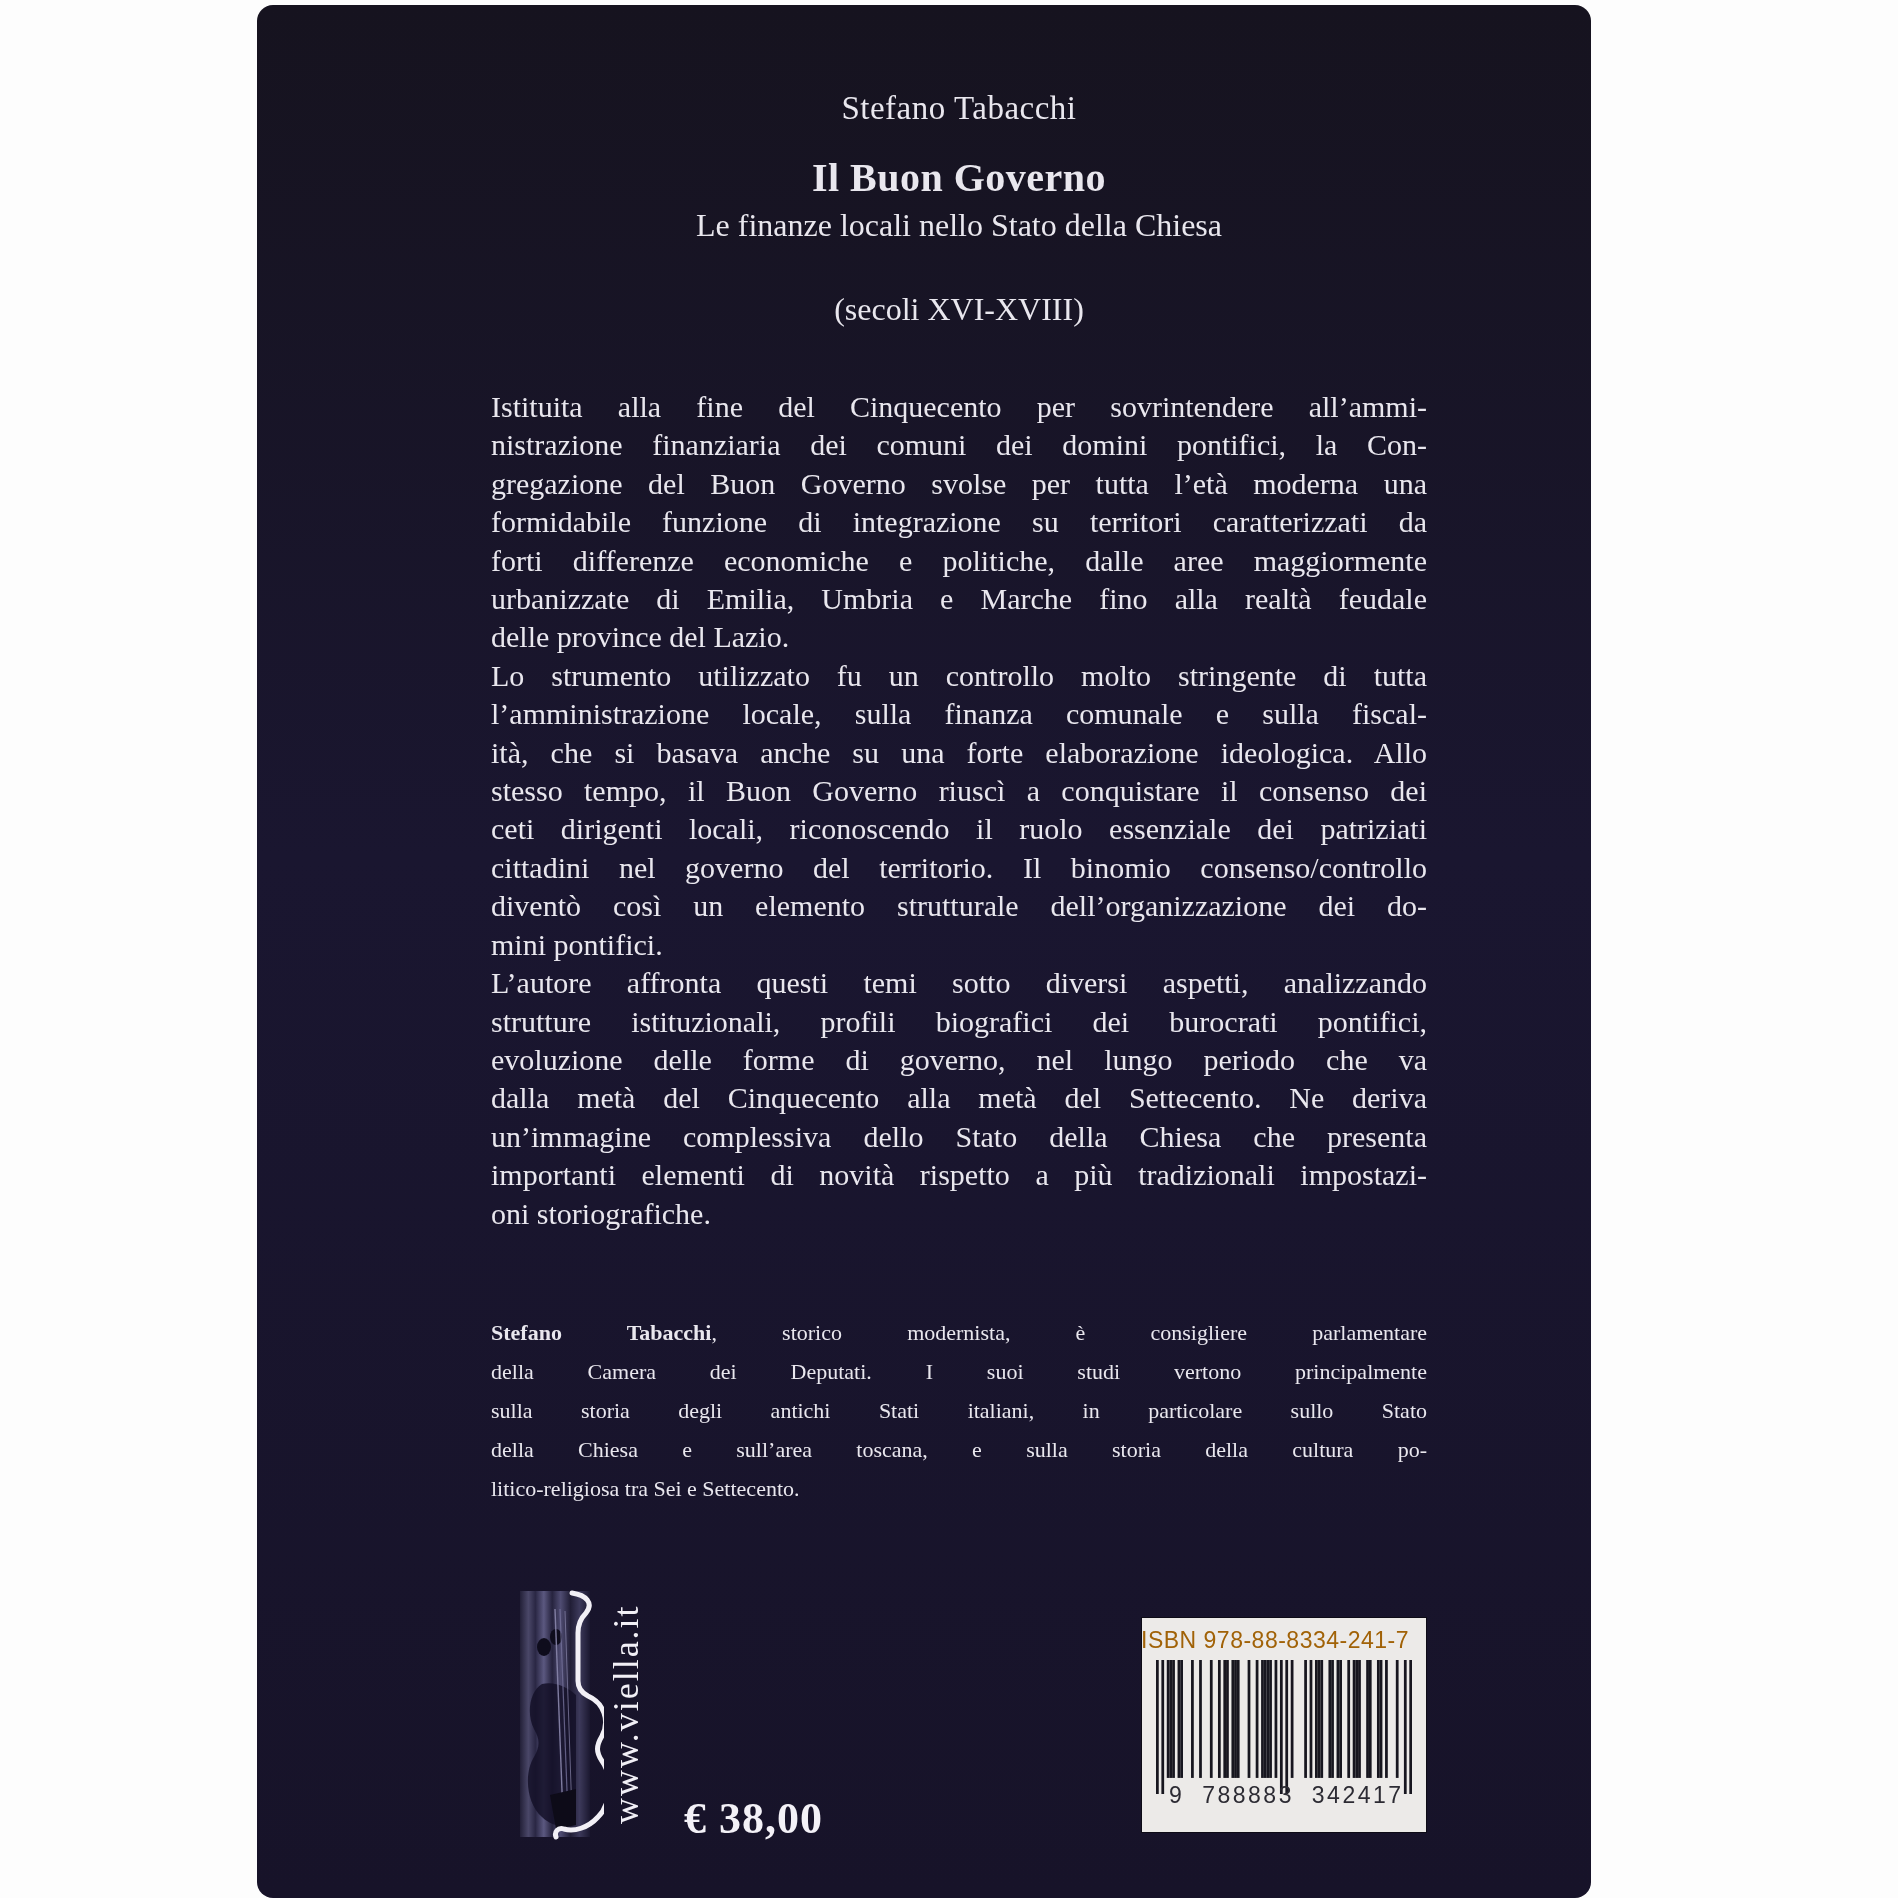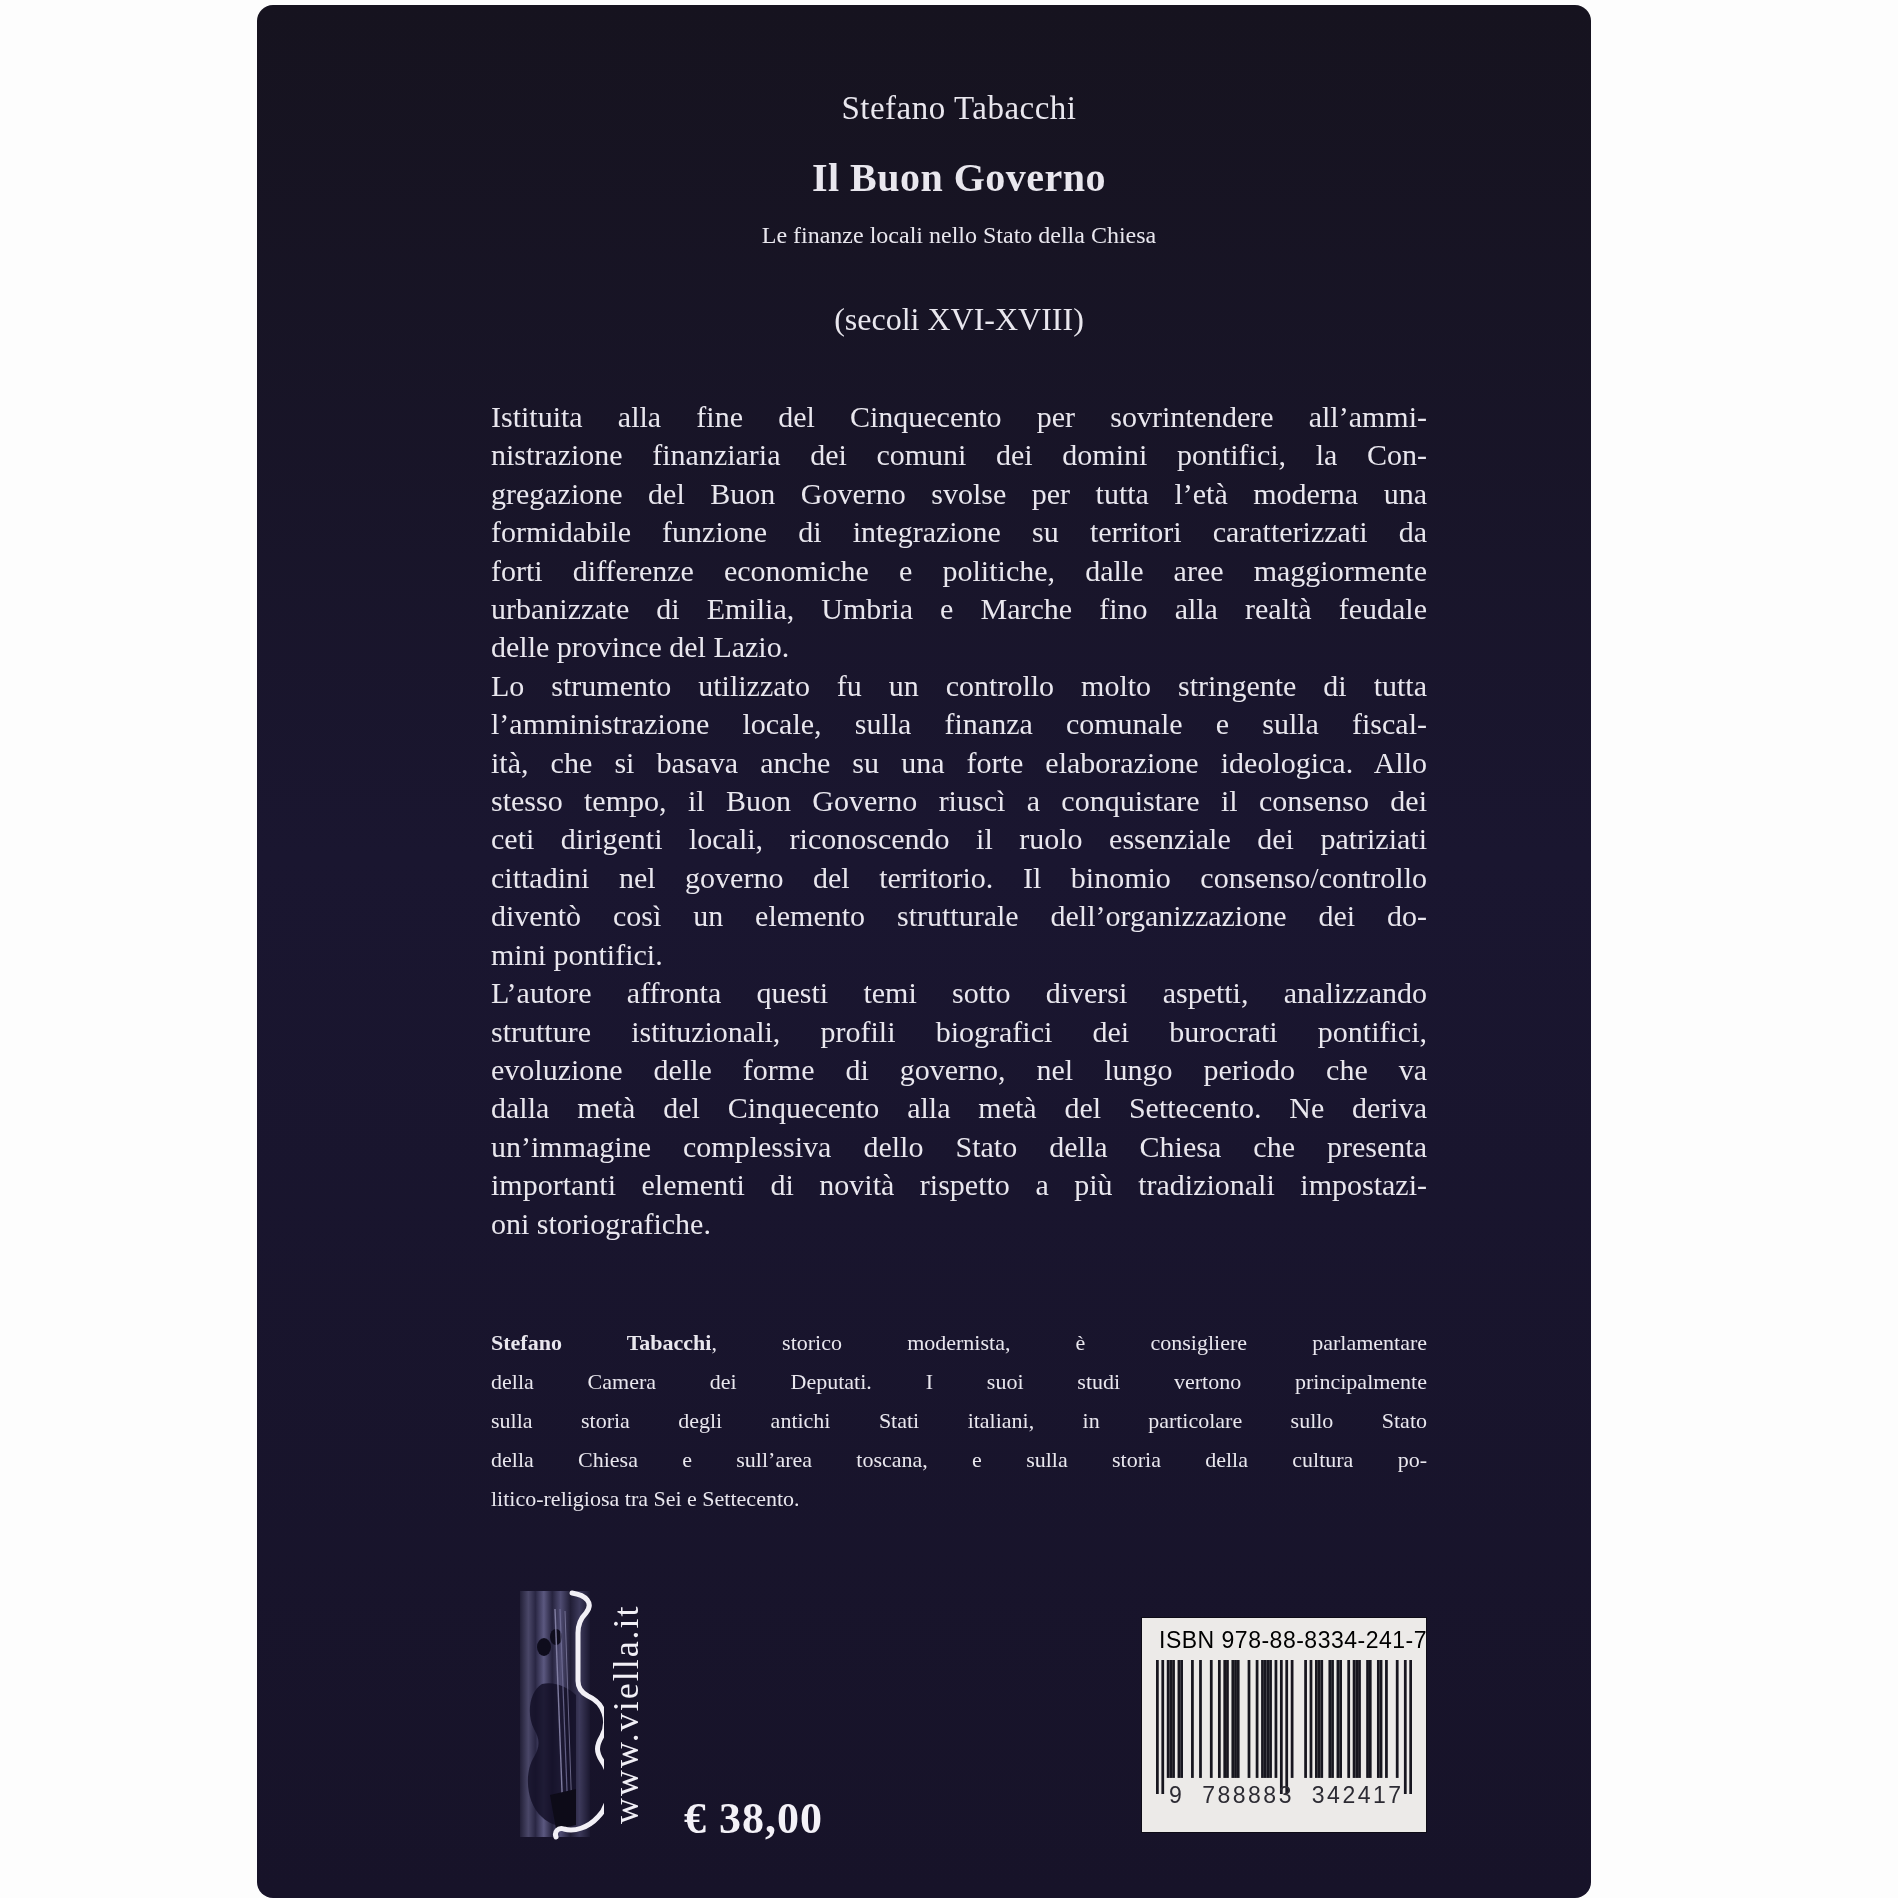--- a/index.html
+++ b/index.html
@@ -11,21 +11,21 @@
   .cover{
     position:absolute;left:257px;top:5px;width:1334px;height:1893px;
     background:linear-gradient(180deg,#16131f 0%,#1a1630 45%,#171329 100%);
     color:#e9e7ee;
     border-radius:16px;
   }
   .content{position:absolute;left:234px;top:0;width:936px;}
   .header{text-align:center;}
   .author{padding-top:83px;font-size:33px;line-height:40px;letter-spacing:.5px;}
   .title{margin-top:24px;font-size:40px;line-height:52px;font-weight:bold;letter-spacing:.5px;}
-  .subtitle{margin-top:10px;font-size:24px;line-height:42px;}
+  .subtitle{font-size:32px;line-height:42px;}
   .subtitle2{font-size:32px;line-height:42px;margin-top:42px;}
   .blurb{margin-top:58px;}
   .blurb .line{font-size:30px;line-height:38.4px;}
   .line{
     text-align:justify;text-align-last:justify;
     white-space:nowrap;
   }
   .line.last{text-align-last:left;}
   .bio{margin-top:80px;}
   .bio .line{font-size:22px;line-height:39px;}
@@ -41,23 +41,23 @@
   }
   .price{
     position:absolute;left:427px;top:1788px;
     font-size:44px;font-weight:bold;color:#f3f1f7;letter-spacing:1px;
   }
   .barcode-box{
     position:absolute;left:884px;top:1612px;width:286px;height:216px;
     background:#eceae8;box-shadow:0 0 0 1px #0d0b16 inset;
   }
   .isbn{
-    margin-top:10px;text-align:right;
+    margin-top:10px;text-align:left;
     font-family:"Liberation Sans","DejaVu Sans",sans-serif;
-    font-size:23px;letter-spacing:.5px;color:#000000;
+    font-size:23px;letter-spacing:.5px;color:#a16207;
   }
   #barcode-svg{display:block;width:256px;height:134px;margin:6px auto 0;}
   .ean{
     margin-top:-12px;padding-left:28px;
     font-family:"Liberation Sans","DejaVu Sans",sans-serif;
     font-size:23px;letter-spacing:2.5px;word-spacing:9px;color:#2c2b33;
   }
 </style>
 </head>
 <body>

